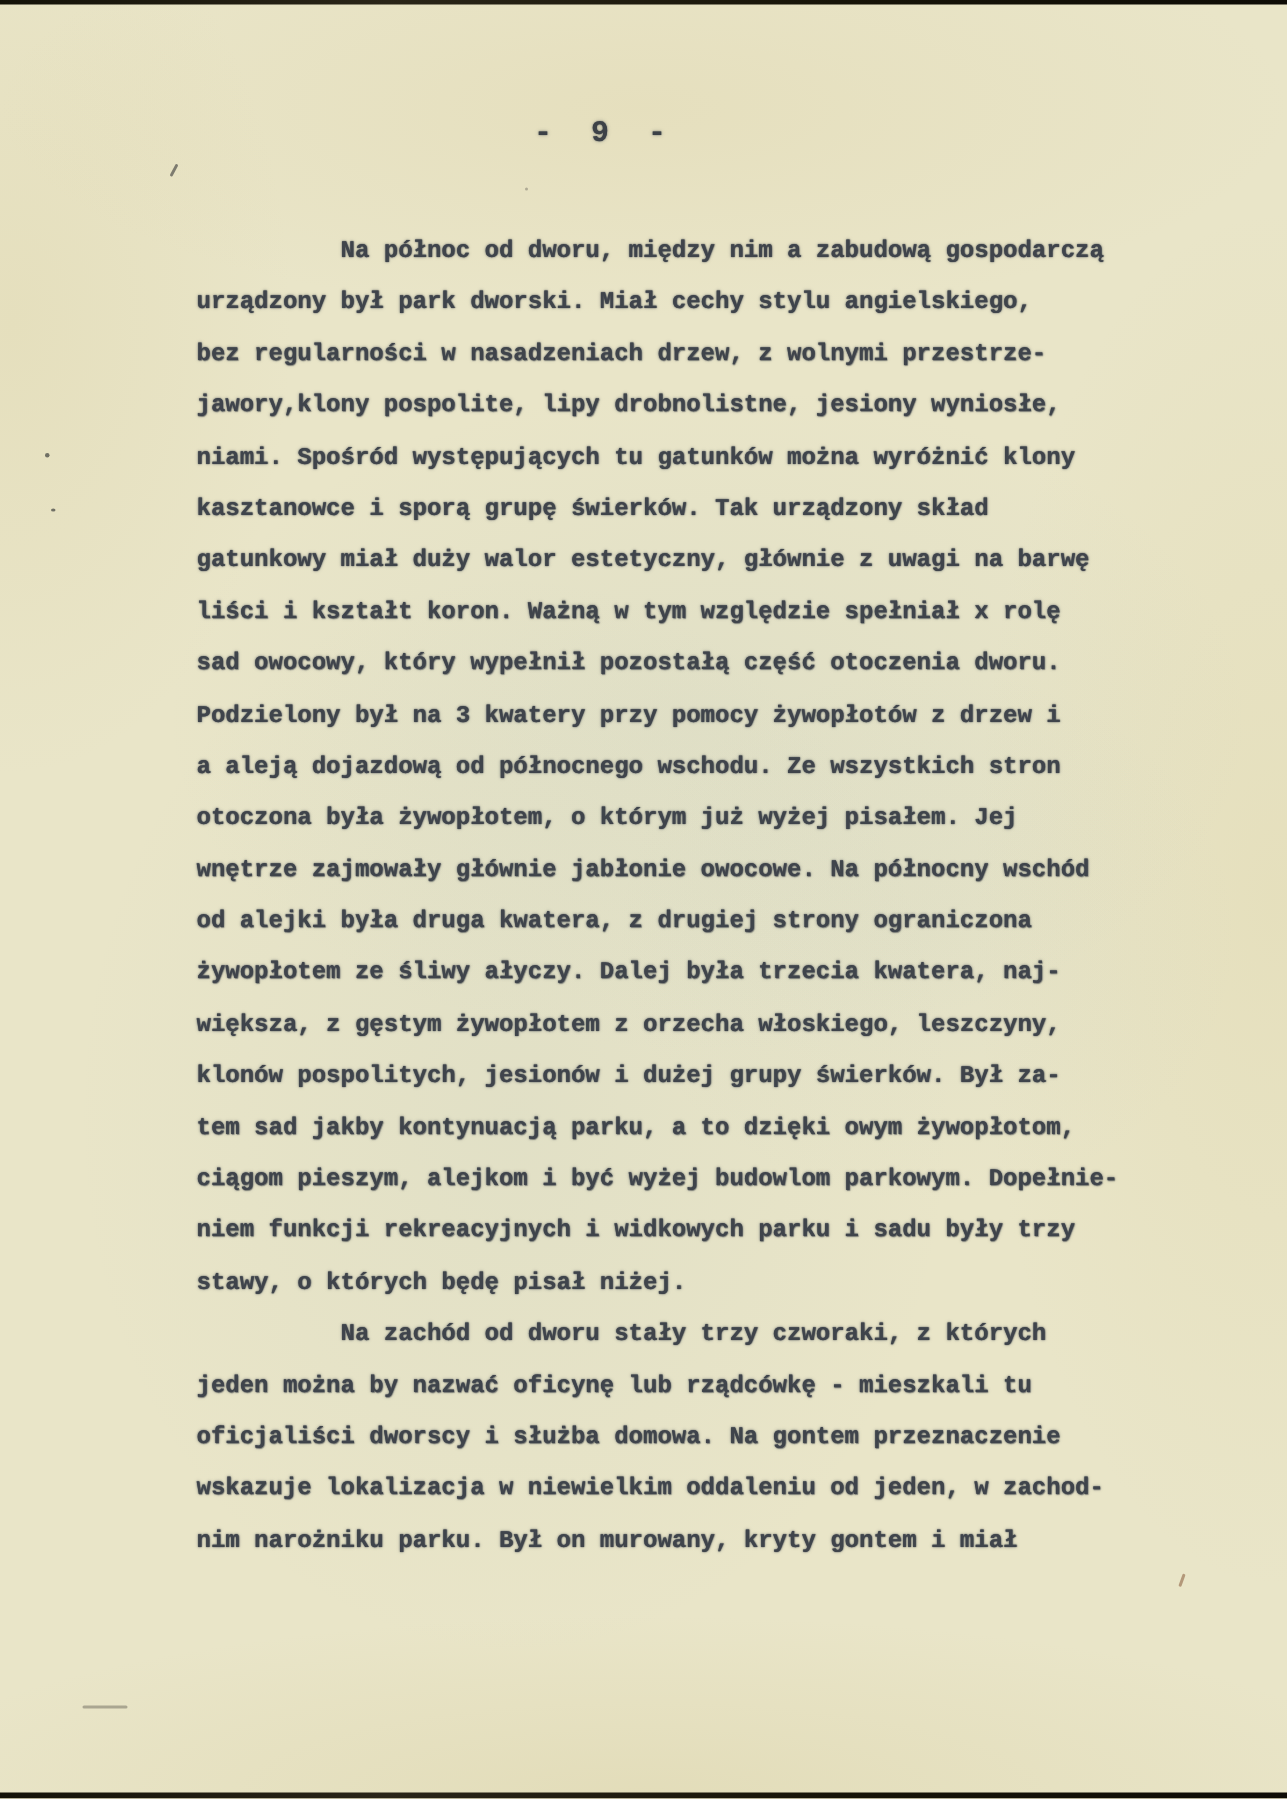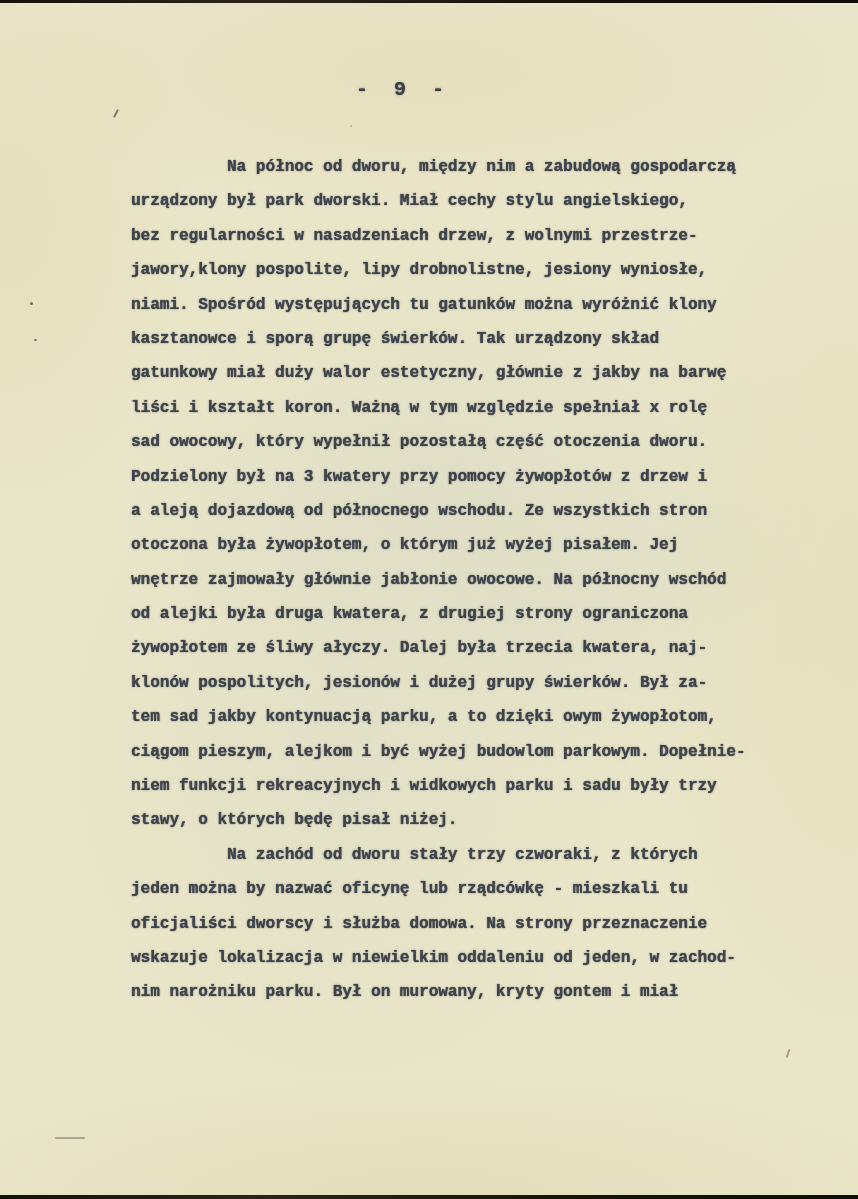--- a/index.html
+++ b/index.html
@@ -96,37 +96,38 @@
 
   <div class="page-number">- 9 -</div>
 
   <div class="typewritten-text">
       <div class="tline">          Na północ od dworu, między nim a zabudową gospodarczą</div>
       <div class="tline">urządzony był park dworski. Miał cechy stylu angielskiego,</div>
       <div class="tline">bez regularności w nasadzeniach drzew, z wolnymi przestrze-</div>
       <div class="tline">jawory,klony pospolite, lipy drobnolistne, jesiony wyniosłe,</div>
       <div class="tline">niami. Spośród występujących tu gatunków można wyróżnić klony</div>
       <div class="tline">kasztanowce i sporą grupę świerków. Tak urządzony skład</div>
-      <div class="tline">gatunkowy miał duży walor estetyczny, głównie z jakby na barwę</div>
+      <div class="tline">gatunkowy miał duży walor estetyczny, głównie z uwagi na barwę</div>
       <div class="tline">liści i kształt koron. Ważną w tym względzie spełniał x rolę</div>
       <div class="tline">sad owocowy, który wypełnił pozostałą część otoczenia dworu.</div>
       <div class="tline">Podzielony był na 3 kwatery przy pomocy żywopłotów z drzew i</div>
       <div class="tline">a aleją dojazdową od północnego wschodu. Ze wszystkich stron</div>
       <div class="tline">otoczona była żywopłotem, o którym już wyżej pisałem. Jej</div>
       <div class="tline">wnętrze zajmowały głównie jabłonie owocowe. Na północny wschód</div>
       <div class="tline">od alejki była druga kwatera, z drugiej strony ograniczona</div>
       <div class="tline">żywopłotem ze śliwy ałyczy. Dalej była trzecia kwatera, naj-</div>
+      <div class="tline">większa, z gęstym żywopłotem z orzecha włoskiego, leszczyny,</div>
       <div class="tline">klonów pospolitych, jesionów i dużej grupy świerków. Był za-</div>
       <div class="tline">tem sad jakby kontynuacją parku, a to dzięki owym żywopłotom,</div>
       <div class="tline">ciągom pieszym, alejkom i być wyżej budowlom parkowym. Dopełnie-</div>
       <div class="tline">niem funkcji rekreacyjnych i widkowych parku i sadu były trzy</div>
       <div class="tline">stawy, o których będę pisał niżej.</div>
       <div class="tline">          Na zachód od dworu stały trzy czworaki, z których</div>
       <div class="tline">jeden można by nazwać oficynę lub rządcówkę - mieszkali tu</div>
-      <div class="tline">oficjaliści dworscy i służba domowa. Na strony przeznaczenie</div>
+      <div class="tline">oficjaliści dworscy i służba domowa. Na gontem przeznaczenie</div>
       <div class="tline">wskazuje lokalizacja w niewielkim oddaleniu od jeden, w zachod-</div>
       <div class="tline">nim narożniku parku. Był on murowany, kryty gontem i miał</div>
     </div>
 
   <span class="speck stroke-1"></span>
   <span class="speck dot-1"></span>
   <span class="speck dot-2"></span>
   <span class="speck dot-3"></span>
   <span class="speck stroke-2"></span>
   <span class="speck pencil-dash"></span>

